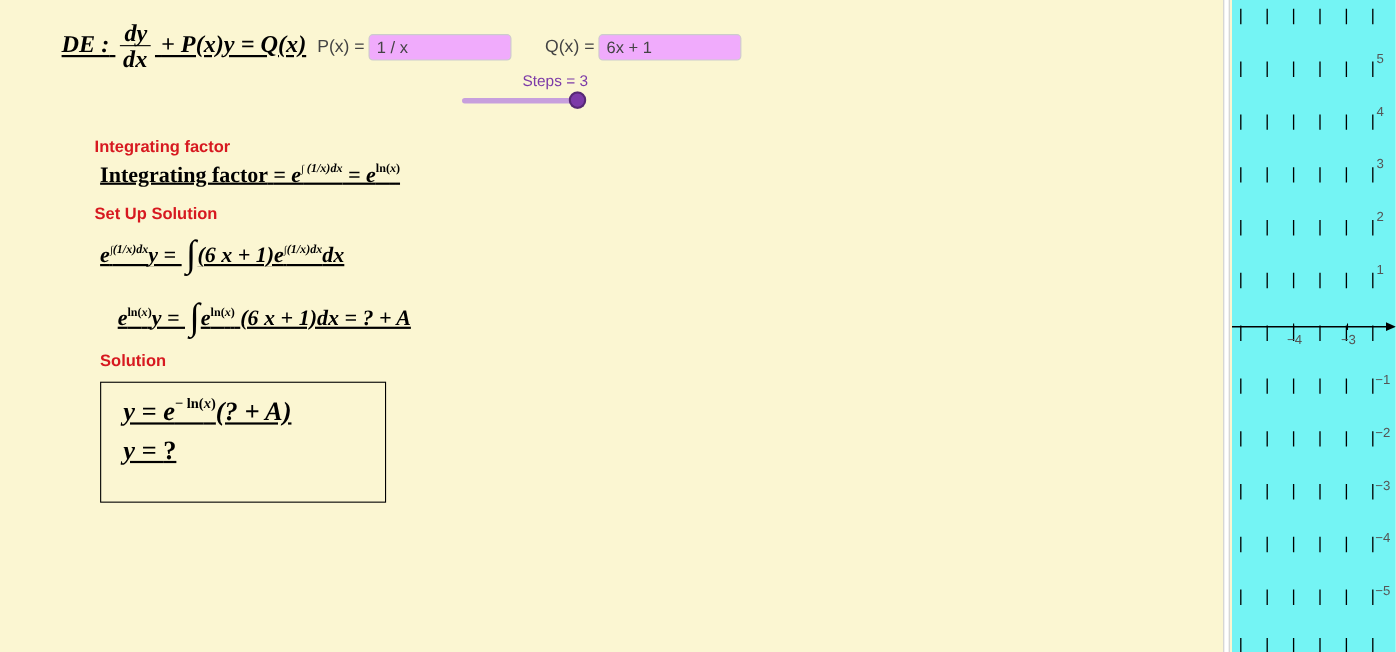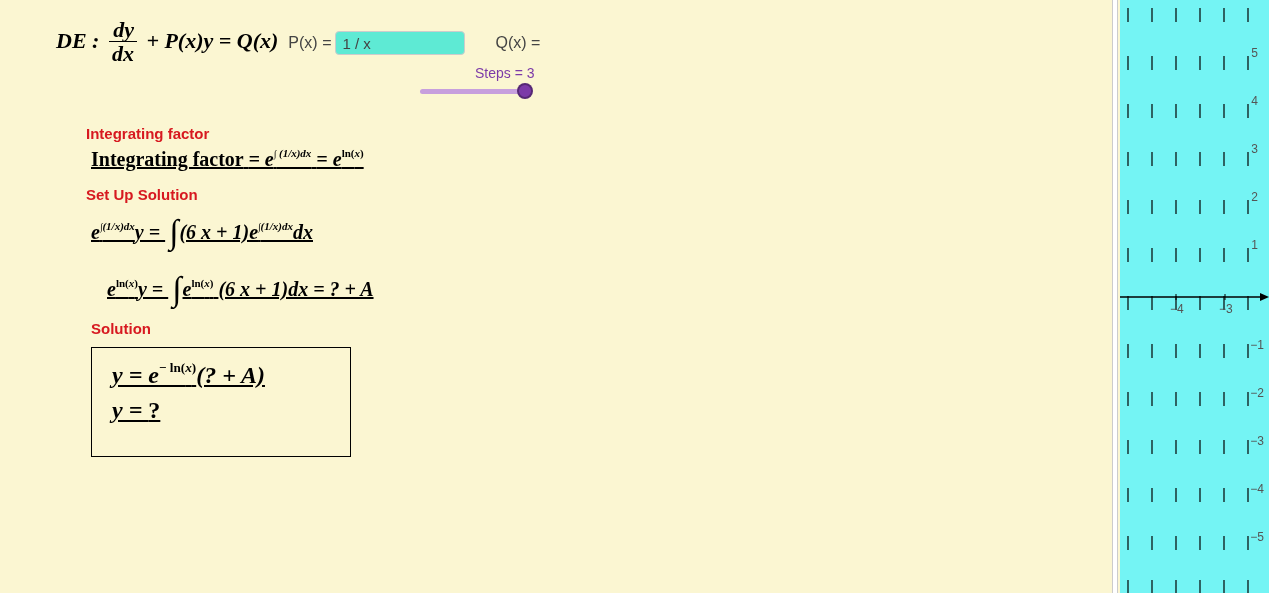--- a/index.html
+++ b/index.html
@@ -45,20 +45,21 @@
     align-items: center;
     height: 50px;
   }
   .de-eq {
     font-family: "Times New Roman", serif;
     font-style: italic;
     font-weight: bold;
     font-size: 22px;
     color: #000;
     white-space: nowrap;
+    text-decoration: underline;
   }
   .frac {
     display: inline-block;
     vertical-align: middle;
     text-align: center;
     margin: 0 4px;
   }
   .frac .num { display: block; border-bottom: 1.6px solid #000; padding: 0 3px; line-height: 1; text-align: right; }
   .frac .den { display: block; padding: 0 3px; line-height: 1.1; }
 
@@ -70,21 +71,21 @@
     font-style: normal;
     font-weight: normal;
     font-size: 16px;
     color: #444;
   }
   .text-input {
     width: 130px;
     height: 24px;
     border: 1px solid #ccc;
     border-radius: 4px;
-    background: #5eead4;
+    background: #f0abfc;
     padding: 2px 6px;
     font-size: 15px;
     color: #444;
     margin-left: 4px;
   }
 
   
   .slider {
     position: absolute;
     height: 40px;
@@ -184,20 +185,21 @@
         <span class="den it">dx</span>
       </span>
       <span class="it">+ P(x)y = Q(x)</span>
     </span>
     <span class="input-wrap">
       <span>P(x) =</span>
       <input type="text" class="text-input" value="1 / x" style="">
     </span>
     <span class="input-wrap" style="margin-left:30px">
       <span>Q(x) =</span>
+      <input type="text" class="text-input" value="6x + 1" style="">
     </span>
   </div>
 
 
   <div class="slider slider-steps">
     <div class="slider-label">Steps = 3</div>
     <div class="slider-track"></div>
     <div class="slider-knob"></div>
   </div>
 

